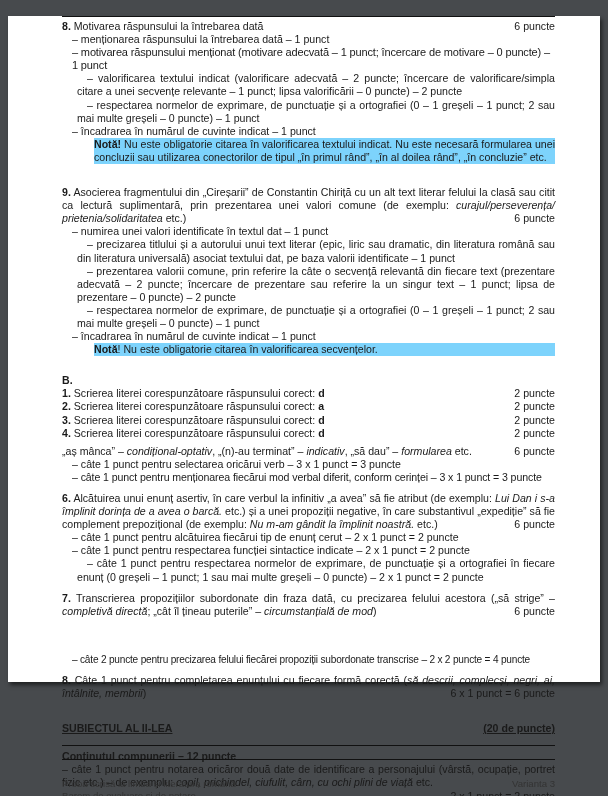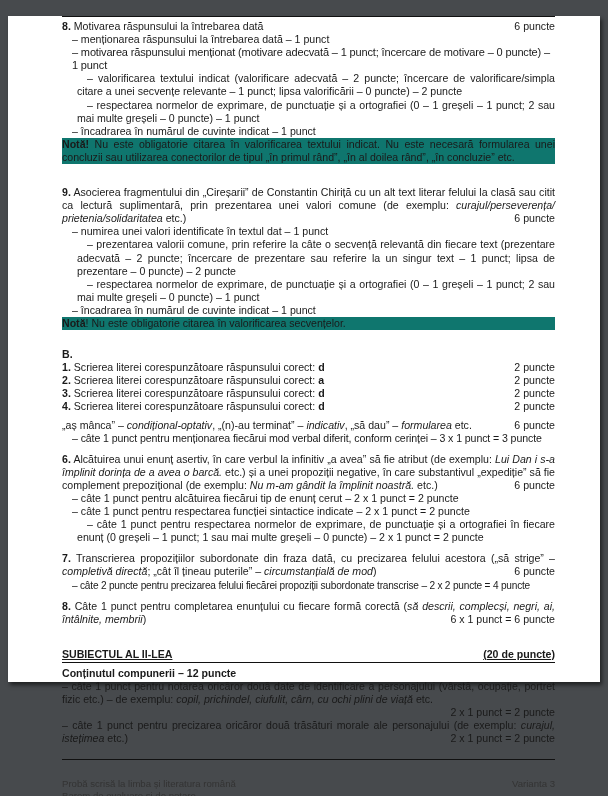--- a/index.html
+++ b/index.html
@@ -17,28 +17,28 @@
   .topline { position:absolute; left:54px; top:0; width:493px; height:1px; background:#111; }
   .content {
     position:absolute; left:54px; top:4px; width:493px;
     font-size:10.6px; line-height:13.1px;
   }
   .row { display:flex; justify-content:space-between; align-items:baseline; }
   .pts { font-weight:normal; white-space:nowrap; }
   .ind { padding-left:10px; }
   .cont { text-indent:10px; text-align:justify;margin-left:15px; }
   .just { text-align:justify; }
-  .note { background:#0f766e; text-align:justify; }
+  .note { background:#7dd3fc; text-align:justify;margin-left:32px; }
   .gap { height:9px; }
   .gap-s { height:5px; }
   b { font-weight:bold; }
   i { font-style:italic; }
   .subj {
     display:flex; justify-content:space-between; font-weight:bold;
-    border-bottom:1.5px solid #111; padding-bottom:1px;
+    border-bottom:1.5px solid #111; padding-bottom:10px;
   }
   .subj .t { text-decoration:underline; }
   .footer {
     position:absolute; left:54px; top:743px; width:493px;
     border-top:1px solid #111; padding-top:18px;
     font-size:9.6px; line-height:11.5px; color:#333;
   }
   .footer .center { text-align:center; margin-top:1px; }
   .letter { font-weight:bold; }
 </style>
@@ -61,20 +61,21 @@
     <div class="ind">– încadrarea în numărul de cuvinte indicat – 1 punct</div>
     <div class="note"><b>Notă!</b><span> Nu este obligatorie citarea în valorificarea textului indicat. Nu este necesară formularea unei concluzii sau utilizarea conectorilor de tipul „în primul rând”, „în al doilea rând”, „în concluzie” etc.</span></div>
 
     <div class="gap" style="height:22px"></div>
 
     <div class="just">
       <b>9.</b> <span>Asocierea fragmentului din „Cireșarii” de Constantin Chiriță cu un alt text literar felului la clasă sau citit ca lectură suplimentară, prin prezentarea unei valori comune (de exemplu: </span><i>curajul/perseverența/ prietenia/solidaritatea</i><span> etc.)</span>
       <span class="pts" style="float:right">6 puncte</span>
     </div>
     <div class="ind">– numirea unei valori identificate în textul dat – 1 punct</div>
+    <div class="cont">– precizarea titlului și a autorului unui text literar (epic, liric sau dramatic, din literatura română sau din literatura universală) asociat textului dat, pe baza valorii identificate – 1 punct</div>
     <div class="cont">– prezentarea valorii comune, prin referire la câte o secvență relevantă din fiecare text (prezentare adecvată – 2 puncte; încercare de prezentare sau referire la un singur text – 1 punct; lipsa de prezentare – 0 puncte) – 2 puncte</div>
     <div class="cont">– respectarea normelor de exprimare, de punctuație și a ortografiei (0 – 1 greșeli – 1 punct; 2 sau mai multe greșeli – 0 puncte) – 1 punct</div>
     <div class="ind">– încadrarea în numărul de cuvinte indicat – 1 punct</div>
     <div class="note"><b>Notă</b><span>! Nu este obligatorie citarea în valorificarea secvențelor.</span></div>
 
     <div class="gap" style="height:18px"></div>
 
     <div style="font-weight:bold">B.</div>
     <div class="row">
       <span><b>1.</b> <span>Scrierea literei corespunzătoare răspunsului corect: </span><span class="letter">d</span></span>
@@ -92,39 +93,40 @@
       <span><b>4.</b> <span>Scrierea literei corespunzătoare răspunsului corect: </span><span class="letter">d</span></span>
       <span class="pts">2 puncte</span>
     </div>
 
     <div class="gap-s"></div>
 
     <div class="row">
       <span><span>„aș mânca” – </span><i>condițional-optativ</i><span>, „(n)-au terminat” – </span><i>indicativ</i><span>, „să dau” – </span><i>formularea</i><span> etc.</span></span>
       <span class="pts">6 puncte</span>
     </div>
+    <div class="ind">– câte 1 punct  pentru selectarea oricărui verb – 3 x 1 punct = 3 puncte</div>
     <div class="ind" style="letter-spacing:-0.1px;">– câte 1 punct  pentru menționarea fiecărui mod verbal diferit, conform cerinței – 3 x 1 punct = 3 puncte</div>
 
     <div class="gap-s" style="height:8px"></div>
 
     <div class="just">
       <b>6.</b> <span>Alcătuirea unui enunț asertiv, în care verbul la infinitiv „a avea” să fie atribut (de exemplu: </span><i>Lui Dan i s-a împlinit dorința de a avea o barcă.</i><span> etc.) și a unei propoziții negative, în care substantivul „expediție” să fie complement prepozițional (de exemplu: </span><i>Nu m-am gândit la împlinit noastră.</i><span> etc.)</span>
       <span class="pts" style="float:right">6 puncte</span>
     </div>
     <div class="ind">– câte 1 punct pentru alcătuirea fiecărui tip de enunț cerut – 2 x 1 punct = 2 puncte</div>
     <div class="ind">– câte 1 punct pentru respectarea funcției sintactice indicate – 2 x 1 punct = 2 puncte</div>
     <div class="cont">– câte 1 punct pentru respectarea normelor de exprimare, de punctuație și a ortografiei în fiecare enunț (0 greșeli – 1 punct; 1 sau mai multe greșeli – 0 puncte) – 2 x 1 punct = 2 puncte</div>
 
     <div class="gap-s" style="height:8px"></div>
 
     <div class="just">
       <b>7.</b> <span>Transcrierea propozițiilor subordonate din fraza dată, cu precizarea felului acestora („să strige” – </span><i>completivă directă</i><span>; „cât îl țineau puterile” – </span><i>circumstanțială de mod</i><span>)</span>
       <span class="pts" style="float:right">6 puncte</span>
     </div>
-    <div class="ind" style="font-size:10.1px;letter-spacing:-0.2px;">– câte 2 puncte pentru precizarea felului fiecărei propoziții subordonate transcrise – 2 x 2 puncte = 4 puncte</div>
+    <div class="ind" style="font-size:10.1px;letter-spacing:-0.2px;margin-top:35px;">– câte 2 puncte pentru precizarea felului fiecărei propoziții subordonate transcrise – 2 x 2 puncte = 4 puncte</div>
 
     <div class="gap-s" style="height:8px"></div>
 
     <div class="just">
       <b>8.</b> <span>Câte 1 punct pentru completarea enunțului cu fiecare formă corectă (</span><i>să descrii, complecși, negri, ai, întâlnite, membrii</i><span>)</span>
       <span class="pts" style="float:right">6 x 1 punct = 6 puncte</span>
     </div>
 
     <div class="gap" style="height:22px"></div>
 

